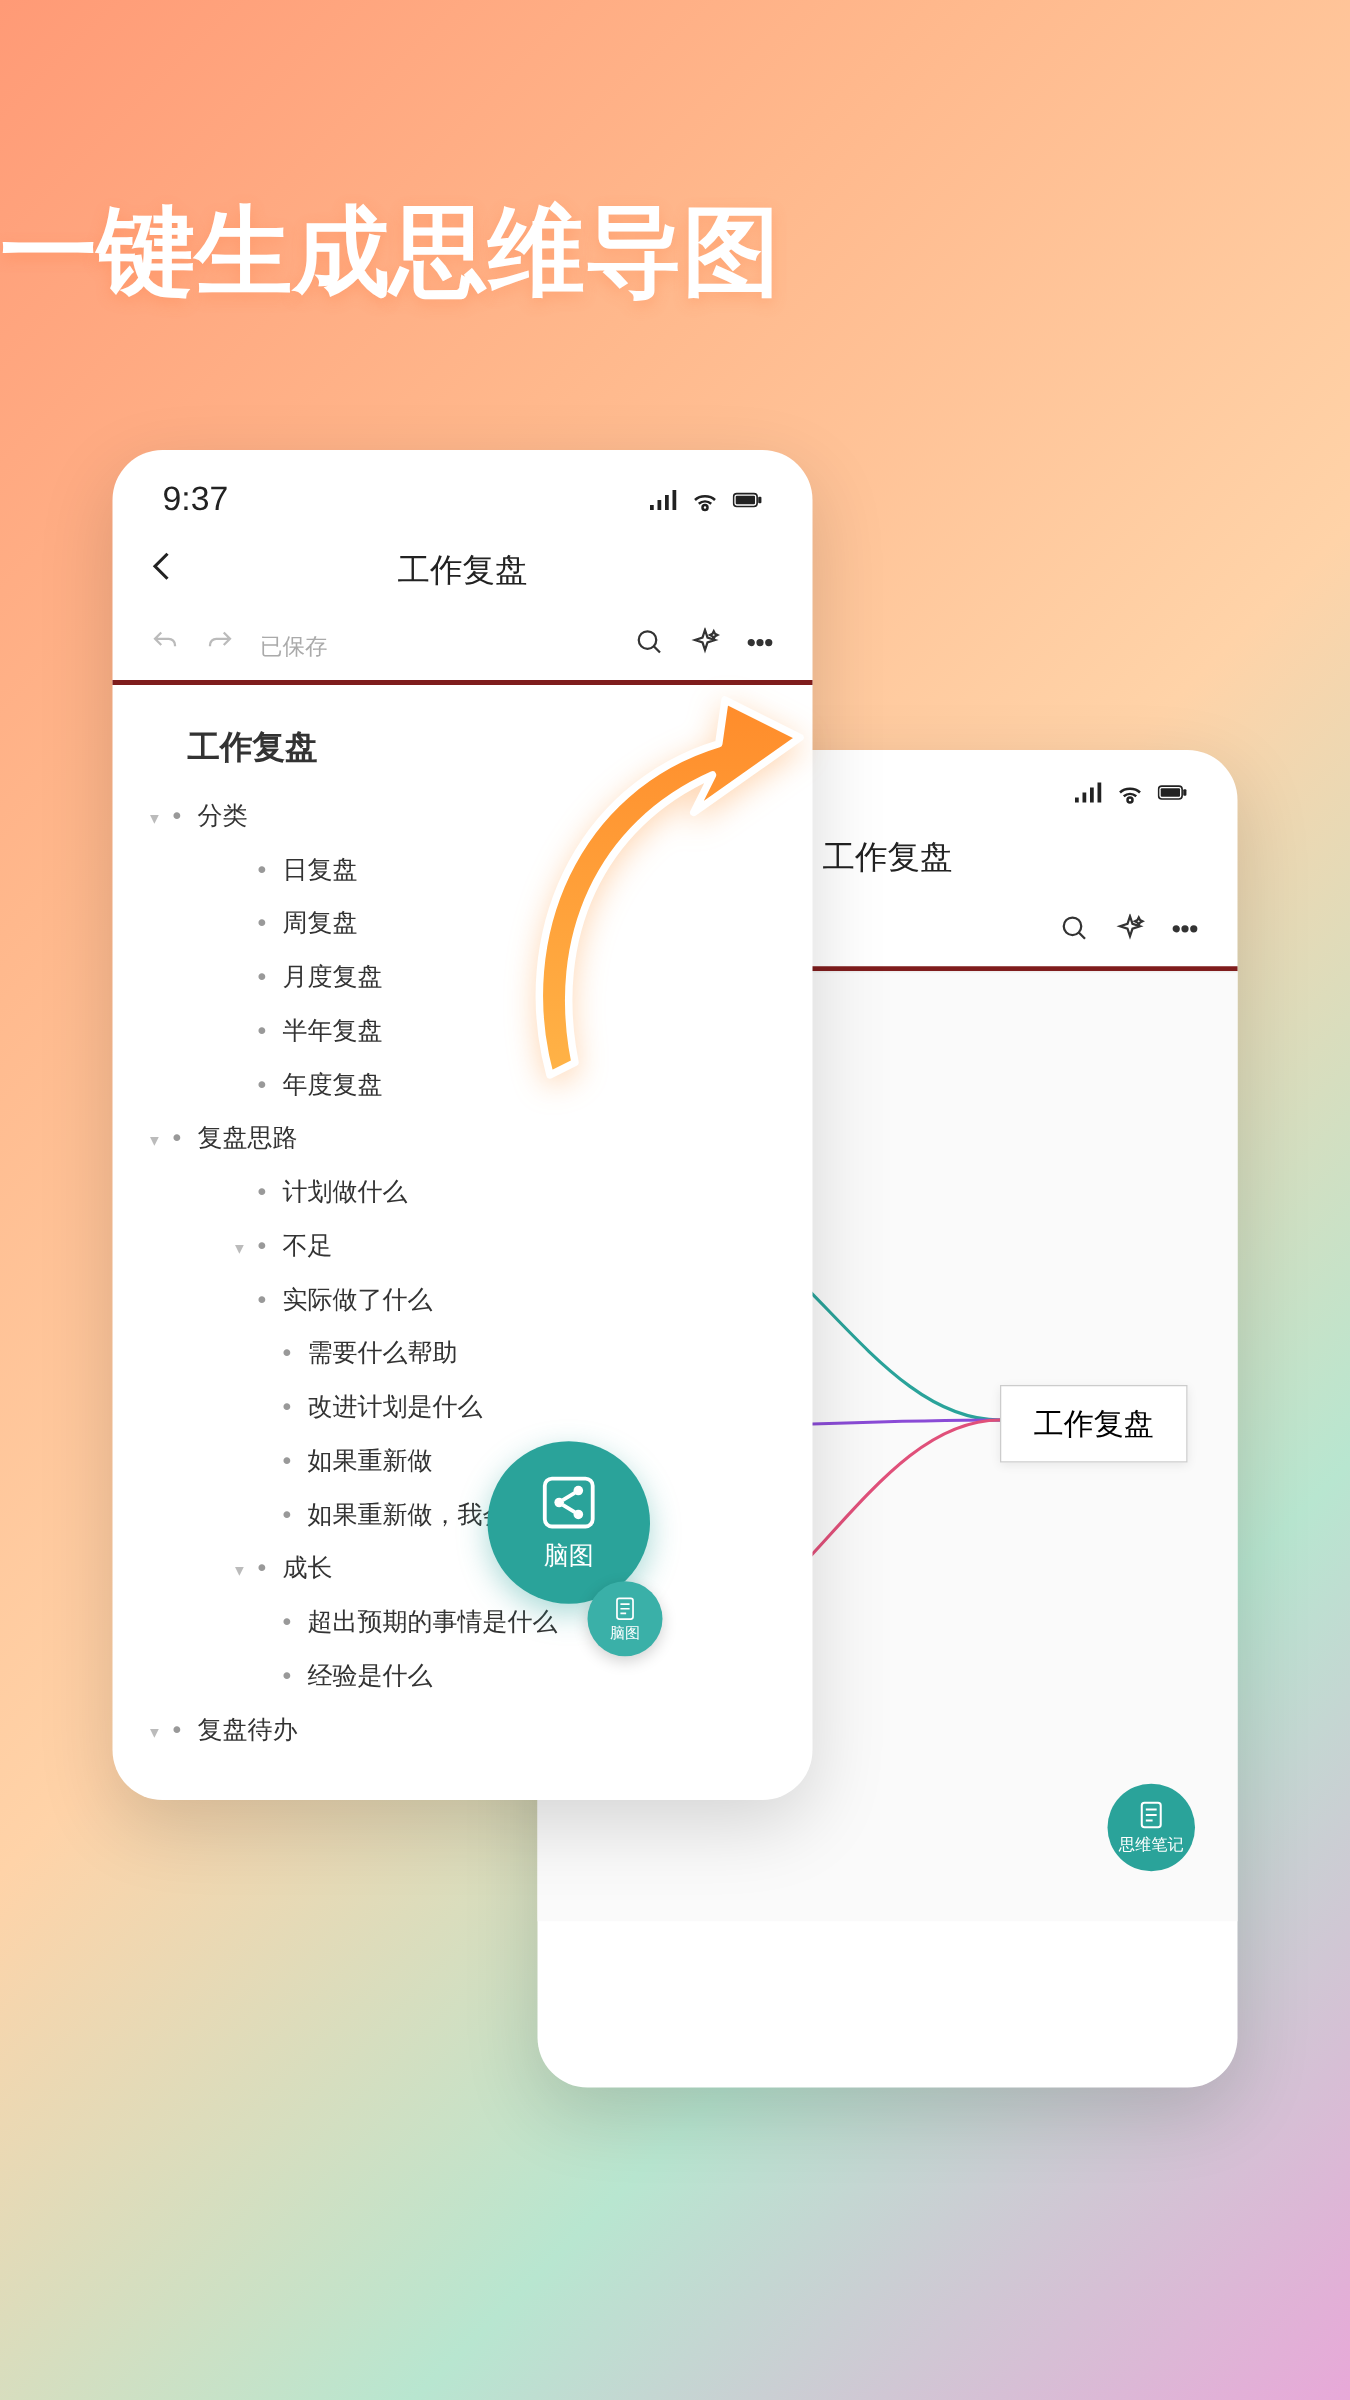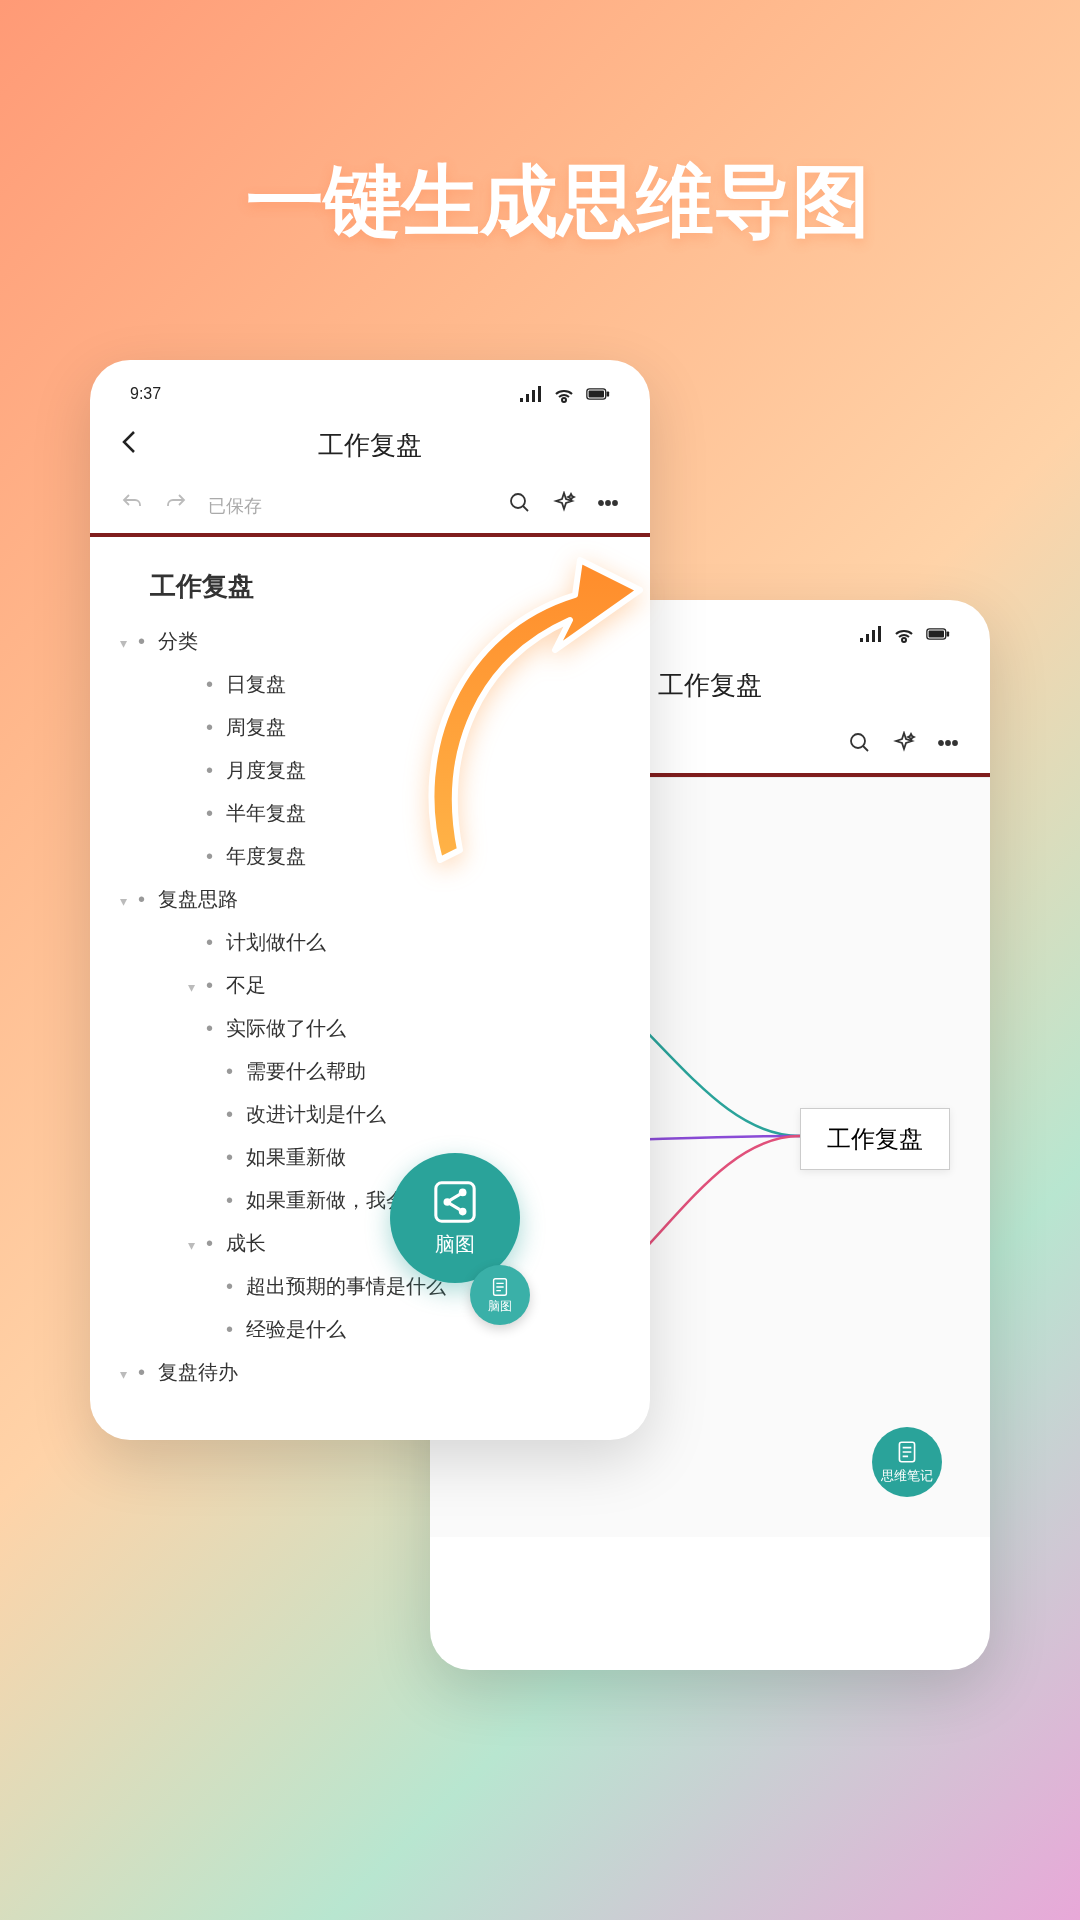--- a/index.html
+++ b/index.html
@@ -9,26 +9,24 @@
   background: linear-gradient(135deg, #ff9a76 0%, #ffb88c 25%, #ffd3a8 50%, #b8e6d0 75%, #e8a8d8 100%);
   font-family: -apple-system, "Helvetica Neue", Arial, sans-serif;
   position: relative;
   overflow: hidden;
 }
 
 .hero-title {
   position: absolute;
   top: 150px;
   left: 0; right: 0;
-  text-align: center;
   color: #fff;
   font-size: 78px;
   font-weight: 700;
   text-shadow: 0 4px 12px rgba(255,120,60,0.3);
-  padding-left: 36px;
 }
 
 .phone {
   position: absolute;
   background: #fff;
   border-radius: 40px;
   box-shadow: 0 20px 60px rgba(0,0,0,0.15);
 }
 .phone-left {
   top: 360px; left: 90px;
@@ -37,21 +35,21 @@
 }
 .phone-right {
   top: 600px; left: 430px;
   width: 560px; height: 1070px;
   z-index: 1;
 }
 
 .status-bar {
   display: flex; justify-content: space-between; align-items: center;
   padding: 24px 40px 16px;
-  font-size: 16px; color: #222;
+  font-size: 27px; color: #222;
 }
 .status-icons { display: flex; gap: 10px; align-items: center; }
 .status-icons svg { width: 24px; height: 20px; }
 
 .nav-bar {
   display: flex; align-items: center; justify-content: center;
   position: relative; padding: 8px 30px 16px;
 }
 .nav-back { position: absolute; left: 30px; font-size: 30px; color: #222; }
 .nav-title { font-size: 26px; color: #222; font-weight: 500; }
@@ -128,21 +126,21 @@
   display: flex; flex-direction: column;
   align-items: center; justify-content: center;
   color: #fff; font-size: 12px;
   z-index: 5;
   box-shadow: 0 4px 12px rgba(0,0,0,0.18);
 }
 .fab-small svg { width: 22px; height: 22px; }
 
 .fab-notes {
   position: absolute;
-  right: 48px; bottom: 40px;
+  right: 34px; bottom: 40px;
   width: 70px; height: 70px;
   border-radius: 50%;
   background: #2aa39a;
   display: flex; flex-direction: column;
   align-items: center; justify-content: center;
   color: #fff; font-size: 13px;
 }
 .fab-notes svg { width: 26px; height: 26px; margin-bottom: 2px; }
 
 .arrow-svg {

